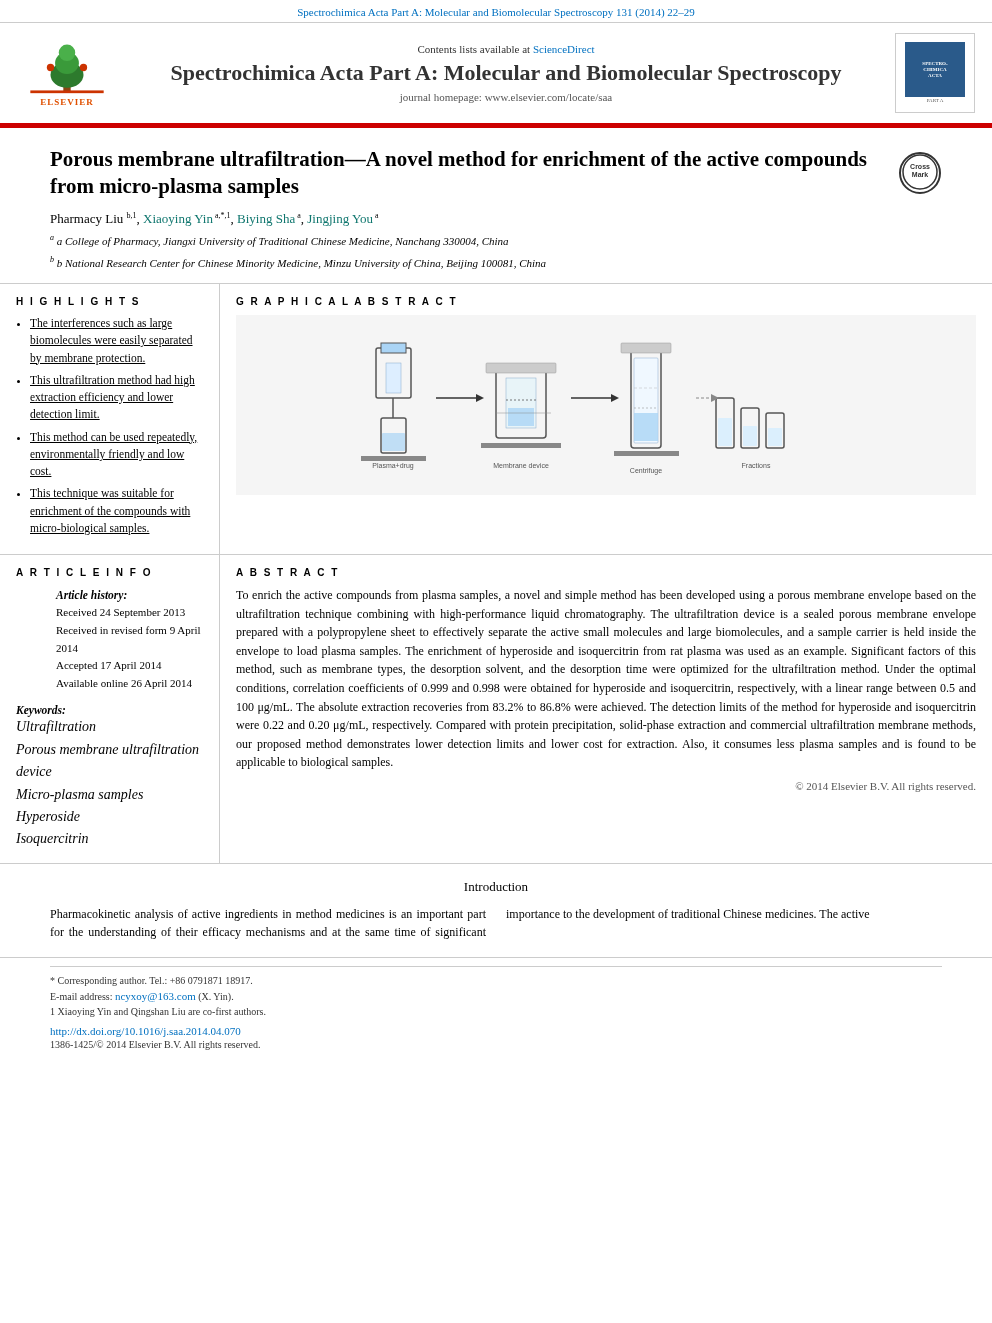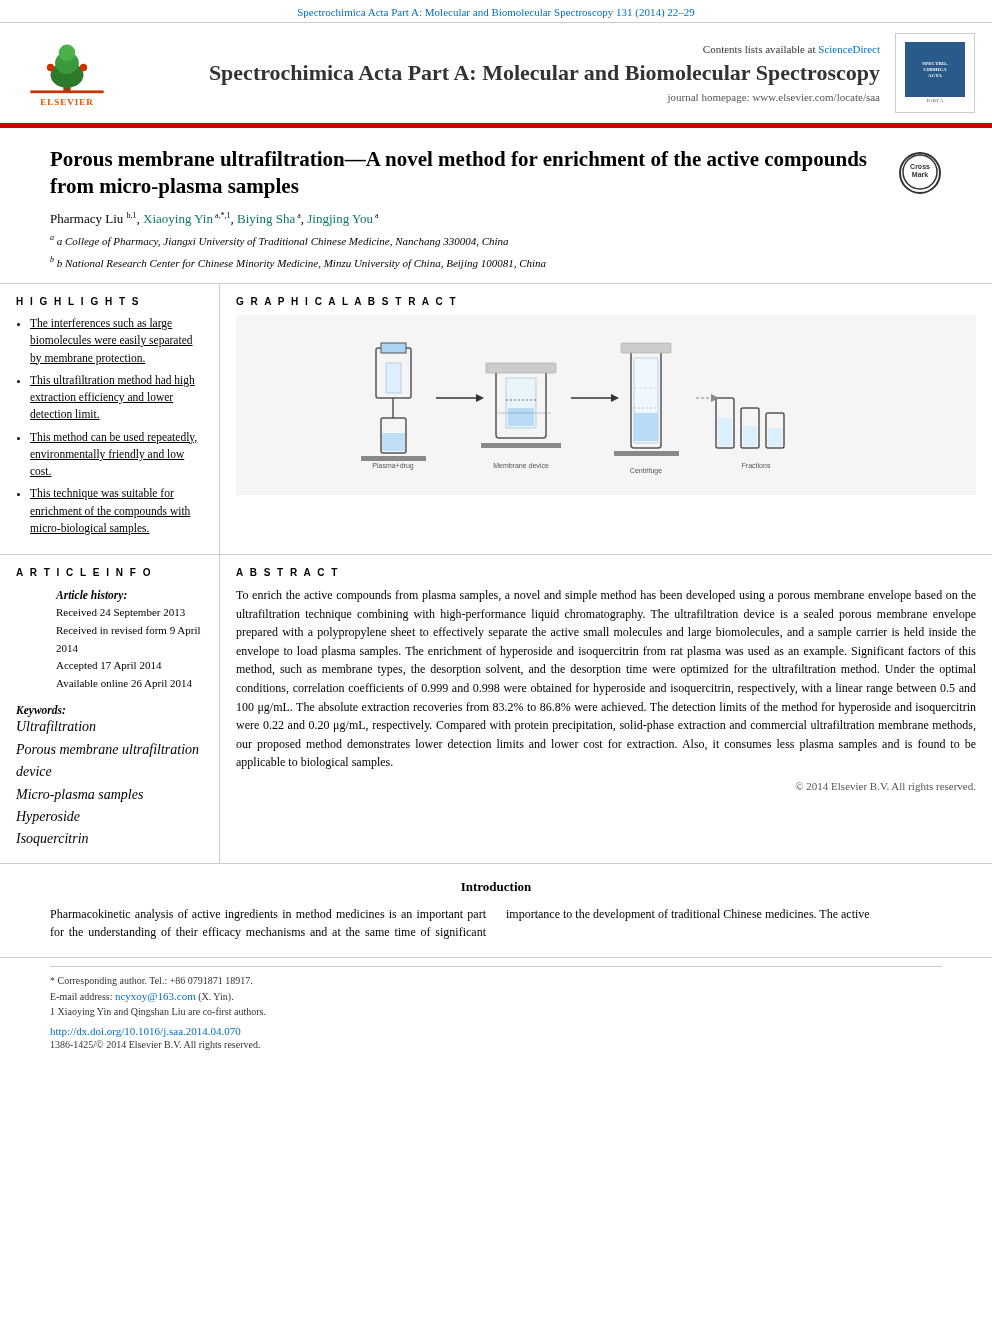--- a/index.html
+++ b/index.html
@@ -53,21 +53,20 @@
       text-align: center;
     }
 
     .header-center {
       flex: 1;
       text-align: center;
       display: flex;
       flex-direction: column;
       justify-content: center;
       gap: 4px;
-      align-items: flex-end;
     }
 
     .contents-line {
       font-size: 11px;
       color: #333;
     }
 
     .science-direct-link {
       color: #0070c0;
     }
@@ -290,21 +289,21 @@
     }
 
     
     .main-content {
       padding: 15px 50px 15px 50px;
     }
 
     .introduction-heading {
       text-align: center;
       font-size: 13px;
-      font-weight: bold;
+      font-weight: normal;
       margin-bottom: 10px;
     }
 
     .intro-text {
       font-size: 12px;
       line-height: 1.55;
       text-align: justify;
       columns: 2;
       column-gap: 20px;
     }

